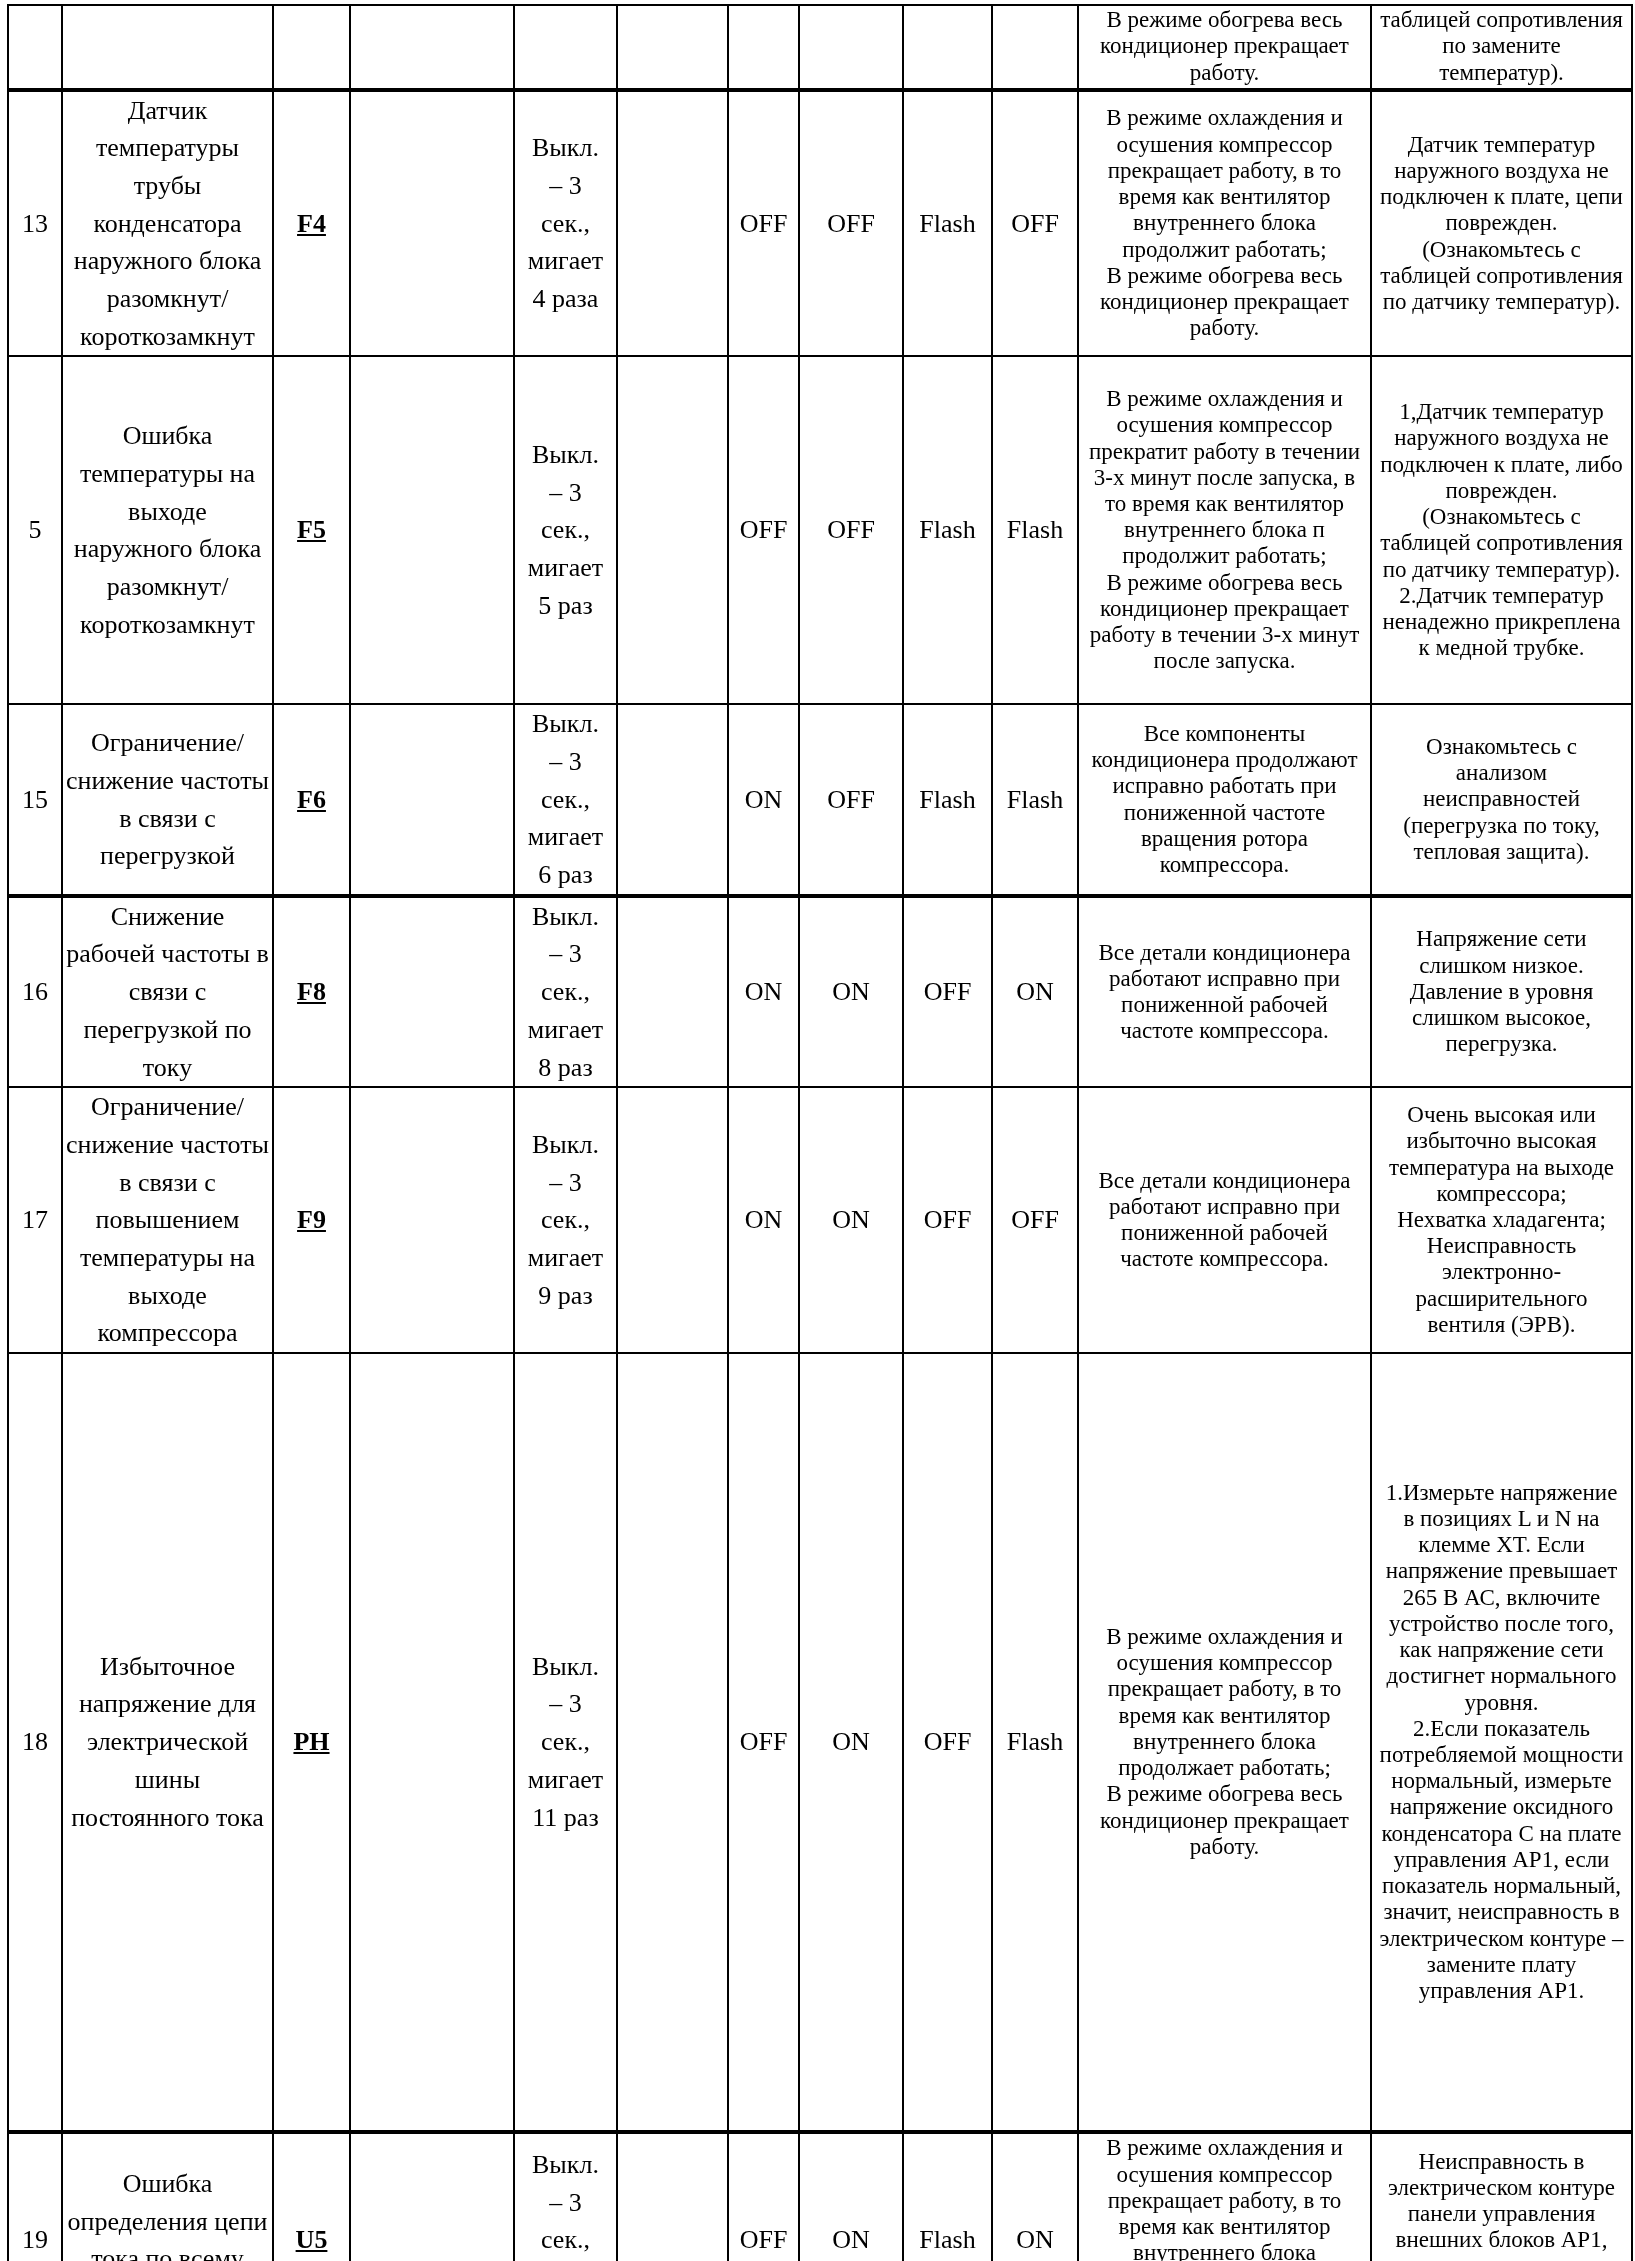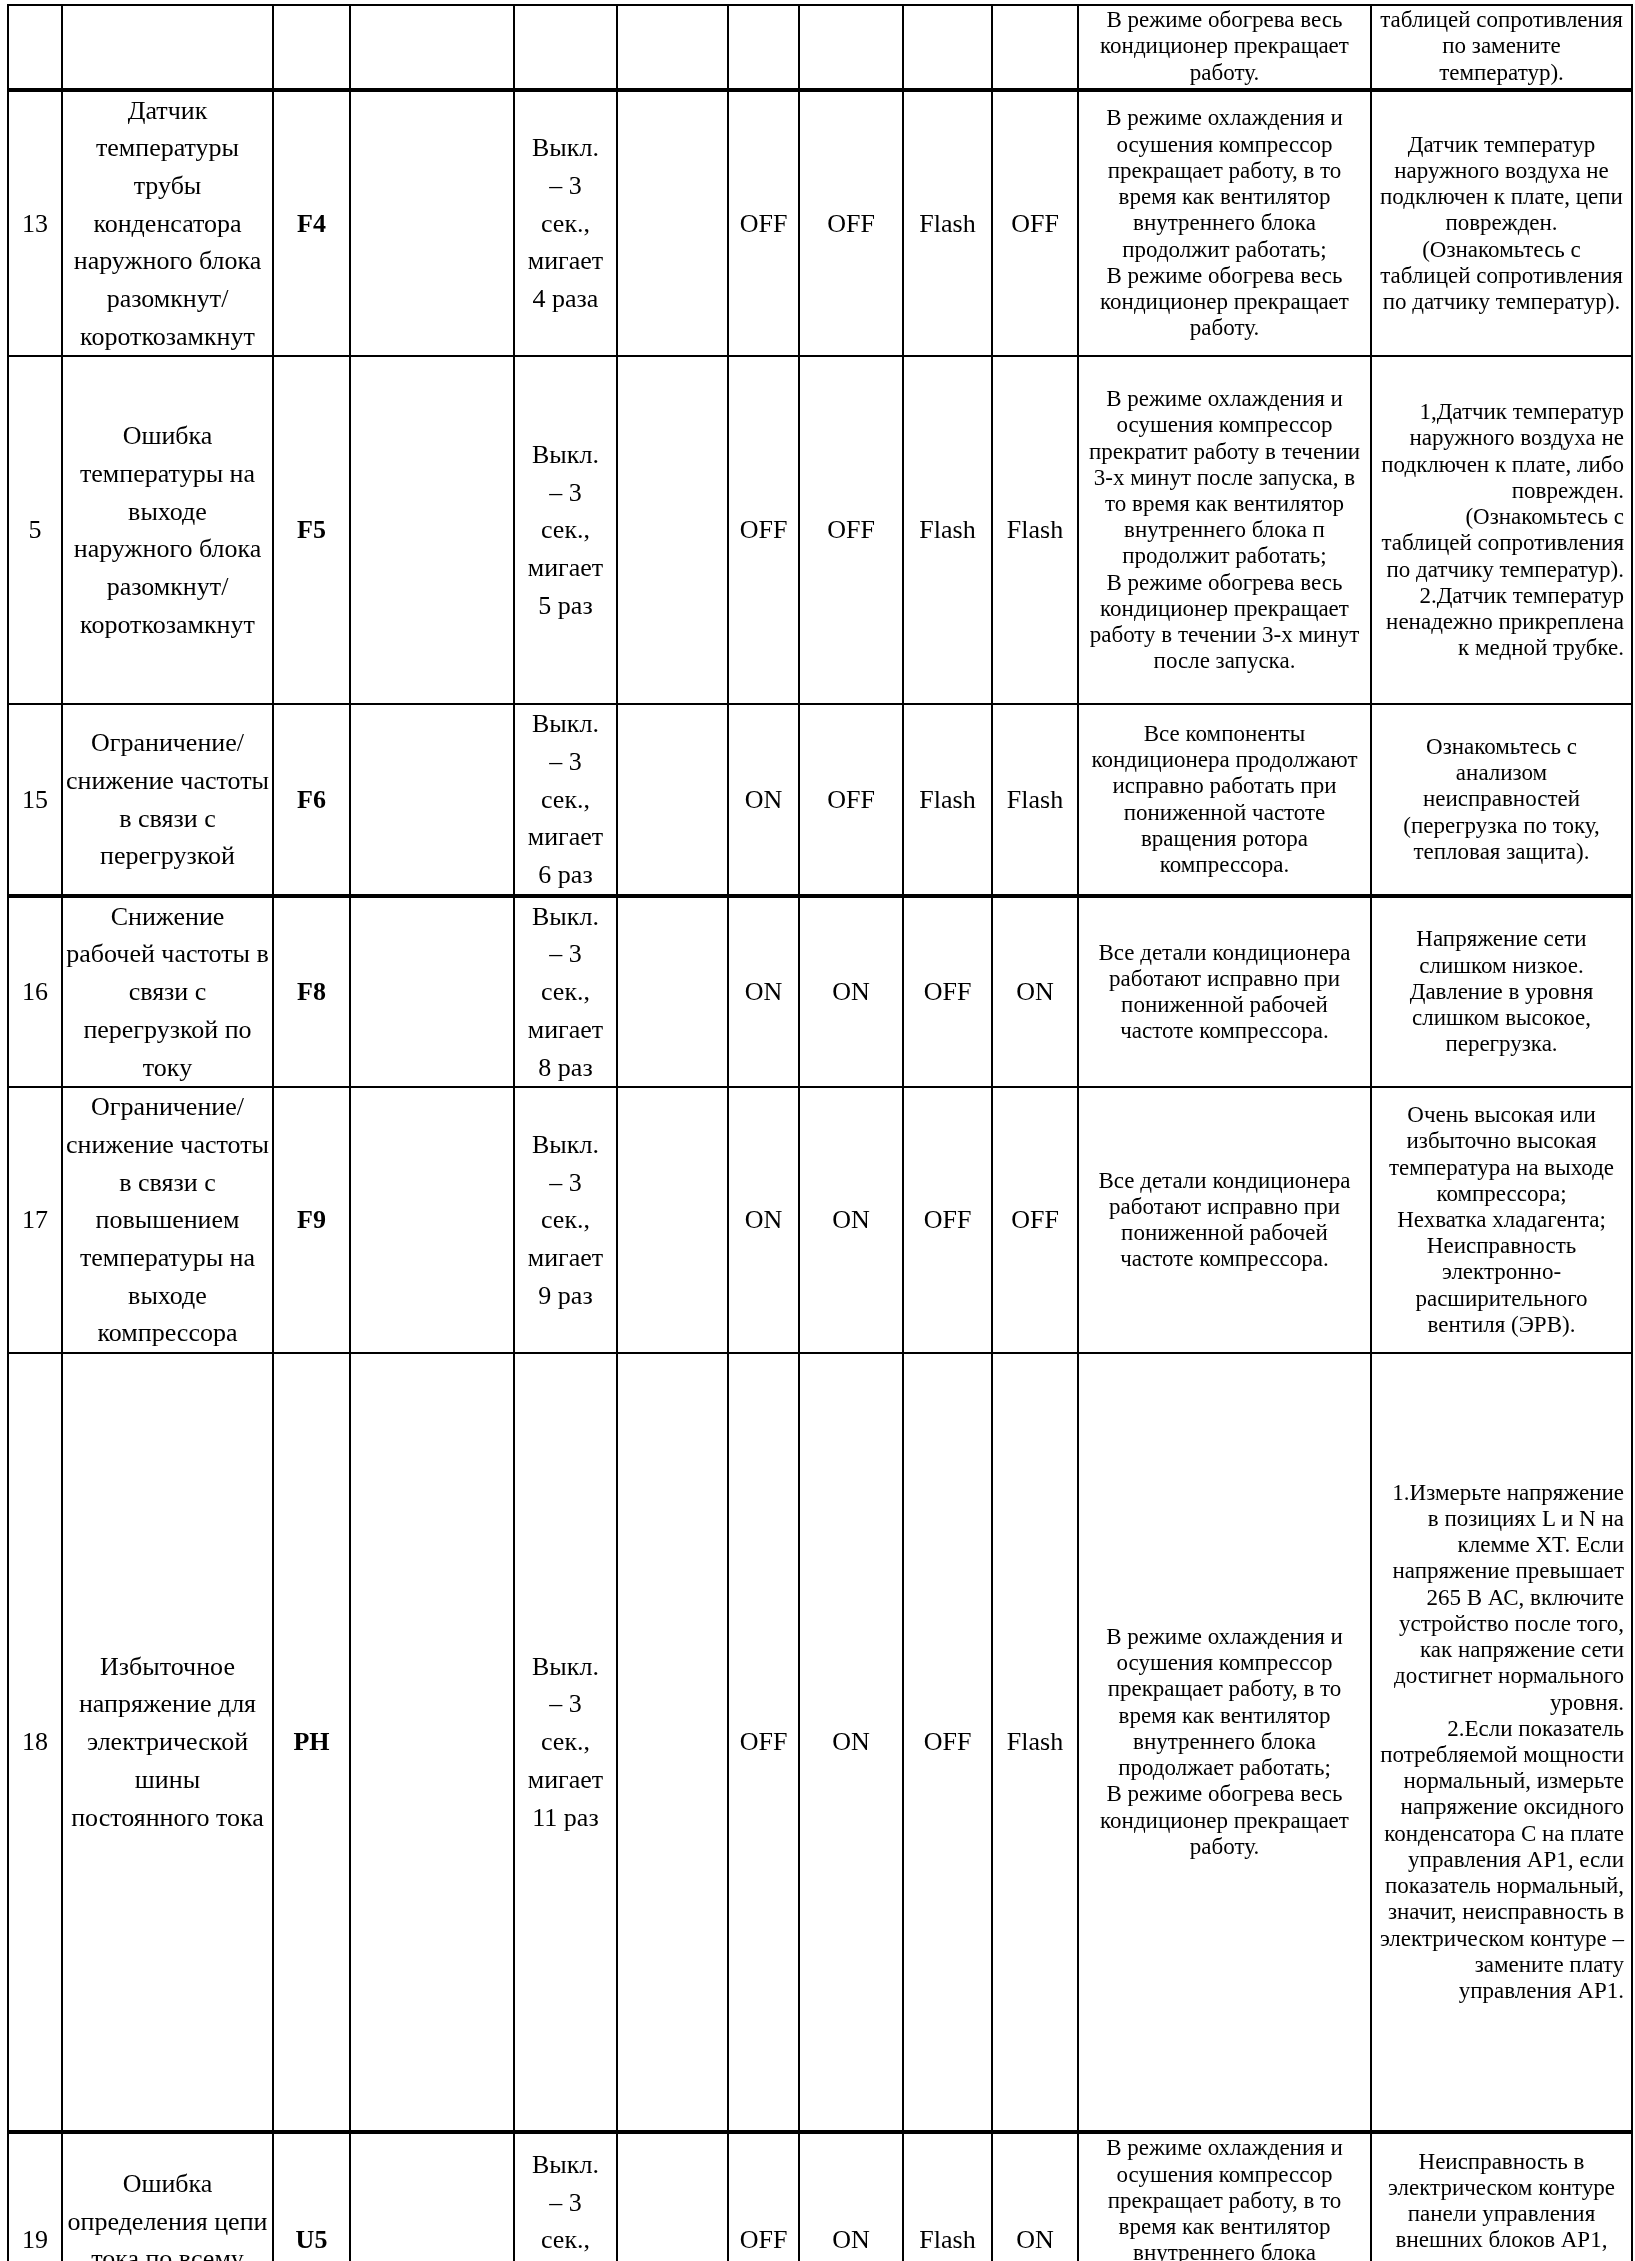--- a/index.html
+++ b/index.html
@@ -4,22 +4,22 @@
 <style>
   html,body{margin:0;padding:0;background:#fff;}
   body{width:1636px;height:2261px;position:relative;
        font-family:"Liberation Serif","DejaVu Serif",serif;color:#000;}
   table{border-collapse:collapse;position:absolute;left:7px;top:3.5px;
         table-layout:fixed;background:#fff;}
   td{border:2.1px solid #000;vertical-align:middle;text-align:center;
      font-size:26px;line-height:1.45;white-space:pre-line;padding:0 2.8px;
      overflow:hidden;word-wrap:break-word;}
   td.beh,td.trb{font-size:23px;line-height:1.14;padding:1.4px 7px;}
-  td.code{font-weight:bold;}
-  td.left{text-align:right;}
+  td.code{font-weight:bold;text-decoration:underline;}
+  td.left{text-align:center;}
   tr.hb td{border-bottom-width:4.8px;}
   tr.r18 td.trb{vertical-align:middle;}
 </style>
 </head>
 <body>
 
 <table>
   <colgroup>
     <col style="width:54px">
       <col style="width:211px">

